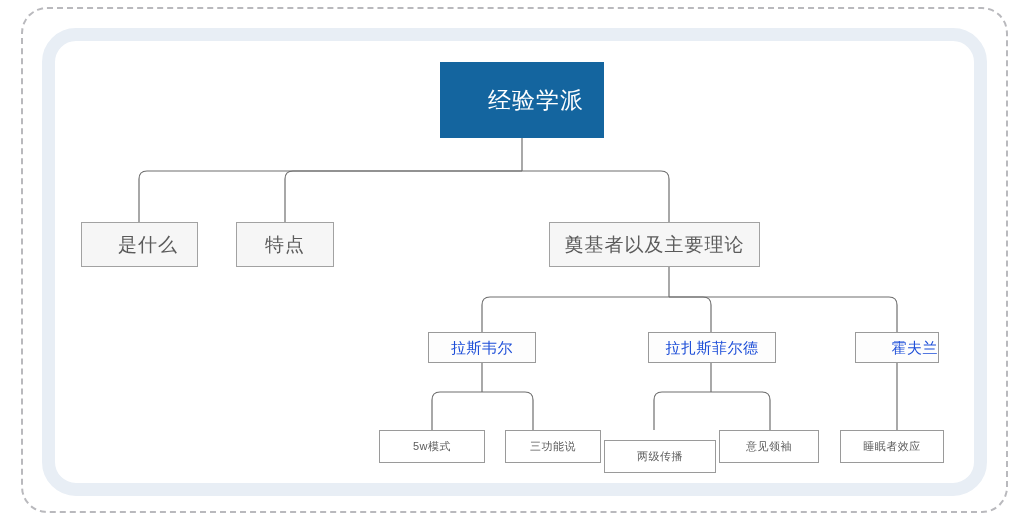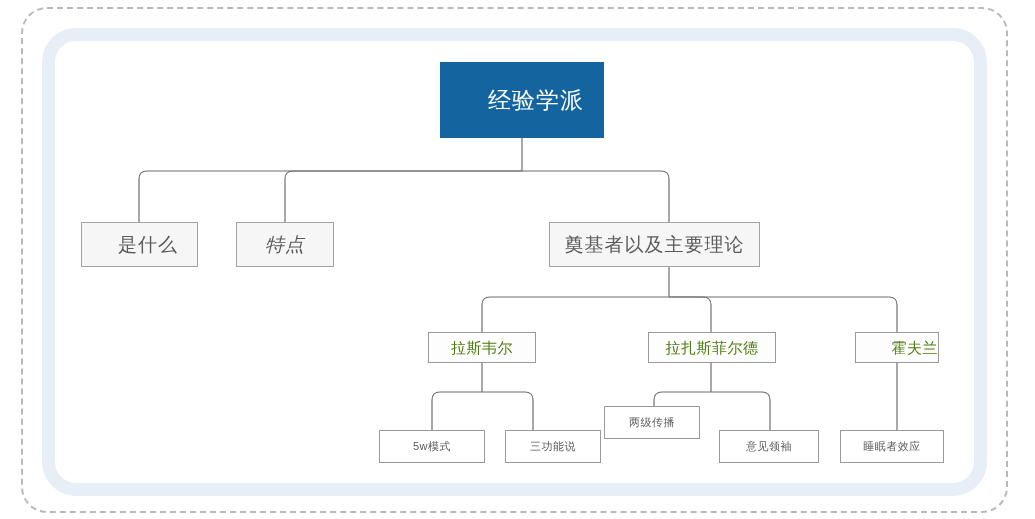--- a/index.html
+++ b/index.html
@@ -80,21 +80,21 @@
     background: #f6f6f6;
     border: 1px solid #a2a2a2;
     color: #5b5b5b;
     font-size: 19px;
     letter-spacing: 1px;
   }
 
   .node.sub {
     background: #fdfdfd;
     border: 1px solid #9a9a9a;
-    color: #4d7c0f;
+    color: #1d4ed8;
     font-size: 15px;
     letter-spacing: 0.5px;
   }
 
   .node.leaf {
     background: #ffffff;
     border: 1px solid #9a9a9a;
     color: #5b5b5b;
     font-size: 11px;
     letter-spacing: 0.5px;
@@ -135,21 +135,21 @@
   </svg>
 
   <div class="node root" style="left:440px; top:62px; width:164px; height:76px;">
     <span>经验学派</span>
   </div>
 
   <div class="node branch" style="left:81px; top:222px; width:117px; height:45px;padding-left:17px;">
     <span>是什么</span>
   </div>
 
-  <div class="node branch" style="left:236px; top:222px; width:98px; height:45px;font-style:italic;">
+  <div class="node branch" style="left:236px; top:222px; width:98px; height:45px;">
     <span>特点</span>
   </div>
 
   <div class="node branch" style="left:549px; top:222px; width:211px; height:45px;">
     <span>奠基者以及主要理论</span>
   </div>
 
   <div class="node sub" style="left:428px; top:332px; width:108px; height:31px;">
     <span>拉斯韦尔</span>
   </div>
@@ -163,21 +163,21 @@
   </div>
 
   <div class="node leaf" style="left:379px; top:430px; width:106px; height:33px;">
     <span>5w模式</span>
   </div>
 
   <div class="node leaf" style="left:489px; top:430px; width:96px; height:33px;margin-left:16px;">
     <span>三功能说</span>
   </div>
 
-  <div class="node leaf" style="left:604px; top:406px; width:96px; height:33px;font-family:Liberation Serif, serif;">
+  <div class="node leaf" style="left:604px; top:440px; width:112px; height:33px;font-family:Liberation Serif, serif;">
     <span>两级传播</span>
   </div>
 
   <div class="node leaf" style="left:719px; top:430px; width:100px; height:33px;">
     <span>意见领袖</span>
   </div>
 
   <div class="node leaf" style="left:840px; top:430px; width:104px; height:33px;">
     <span>睡眠者效应</span>
   </div>

